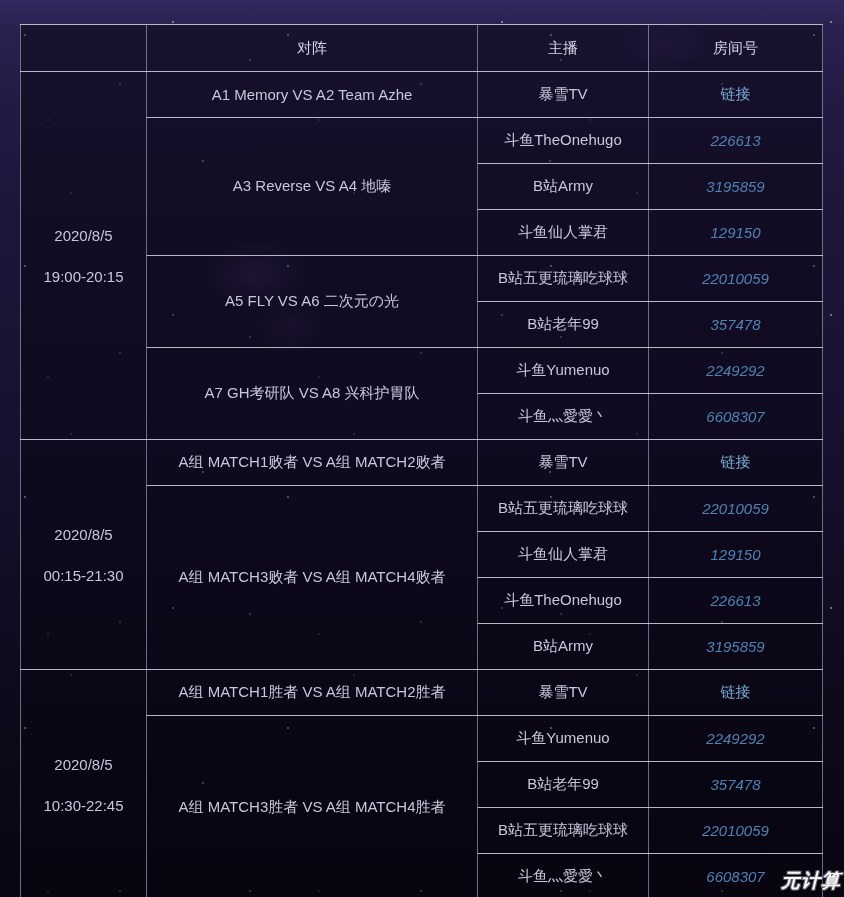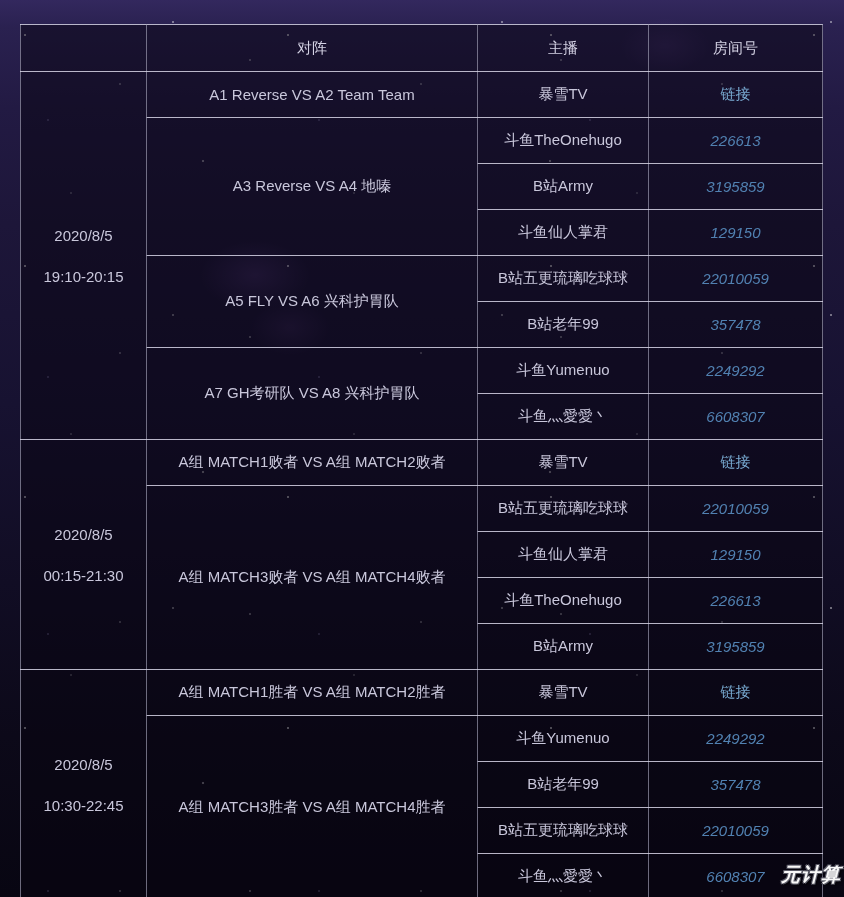--- a/index.html
+++ b/index.html
@@ -59,21 +59,21 @@
     white-space: nowrap;
   }
   .schedule thead tr { height: 47px; }
   .schedule tbody tr { height: 46px; }
   .schedule th { color: #d4d2e4; }
   .link { color: #79abd2; cursor: pointer; }
   .room-number { color: #5181b1; cursor: pointer; font-style: italic; }
   .date-wrap { display: flex; flex-direction: column; align-items: center; gap: 24px; }
   .watermark {
     position: absolute;
-    right: 3px; bottom: 9px;
+    right: 3px; bottom: 3px;
     font-size: 19px;
     font-weight: bold;
     font-style: italic;
     letter-spacing: 1px;
     color: #f8f8f8;
     text-shadow:
       -1px -1px 0 #5a5a66, 1px -1px 0 #5a5a66,
       -1px 1px 0 #5a5a66, 1px 1px 0 #5a5a66,
       2px 2px 3px rgba(0,0,0,0.9);
     margin-top: 24px;
@@ -101,42 +101,42 @@
         <th>主播</th>
         <th>房间号</th>
       </tr>
     </thead>
     <tbody>
 
       <tr>
         <td rowspan="8">
           <div class="date-wrap">
             <div>2020/8/5</div>
-            <div>19:10-20:15</div>
+            <div>19:00-20:15</div>
           </div>
         </td>
-        <td>A1 Reverse VS A2 Team Team</td>
+        <td>A1 Memory VS A2 Team Azhe</td>
         <td>暴雪TV</td>
         <td><span class="link">链接</span></td>
       </tr>
       <tr>
         <td rowspan="3">A3 Reverse VS A4 地嗪</td>
         <td>斗鱼TheOnehugo</td>
         <td><span class="room-number">226613</span></td>
       </tr>
       <tr>
         <td>B站Army</td>
         <td><span class="room-number">3195859</span></td>
       </tr>
       <tr>
         <td>斗鱼仙人掌君</td>
         <td><span class="room-number">129150</span></td>
       </tr>
       <tr>
-        <td rowspan="2">A5 FLY VS A6 兴科护胃队</td>
+        <td rowspan="2">A5 FLY VS A6 二次元の光</td>
         <td>B站五更琉璃吃球球</td>
         <td><span class="room-number">22010059</span></td>
       </tr>
       <tr>
         <td>B站老年99</td>
         <td><span class="room-number">357478</span></td>
       </tr>
       <tr>
         <td rowspan="2">A7 GH考研队 VS A8 兴科护胃队</td>
         <td>斗鱼Yumenuo</td>

